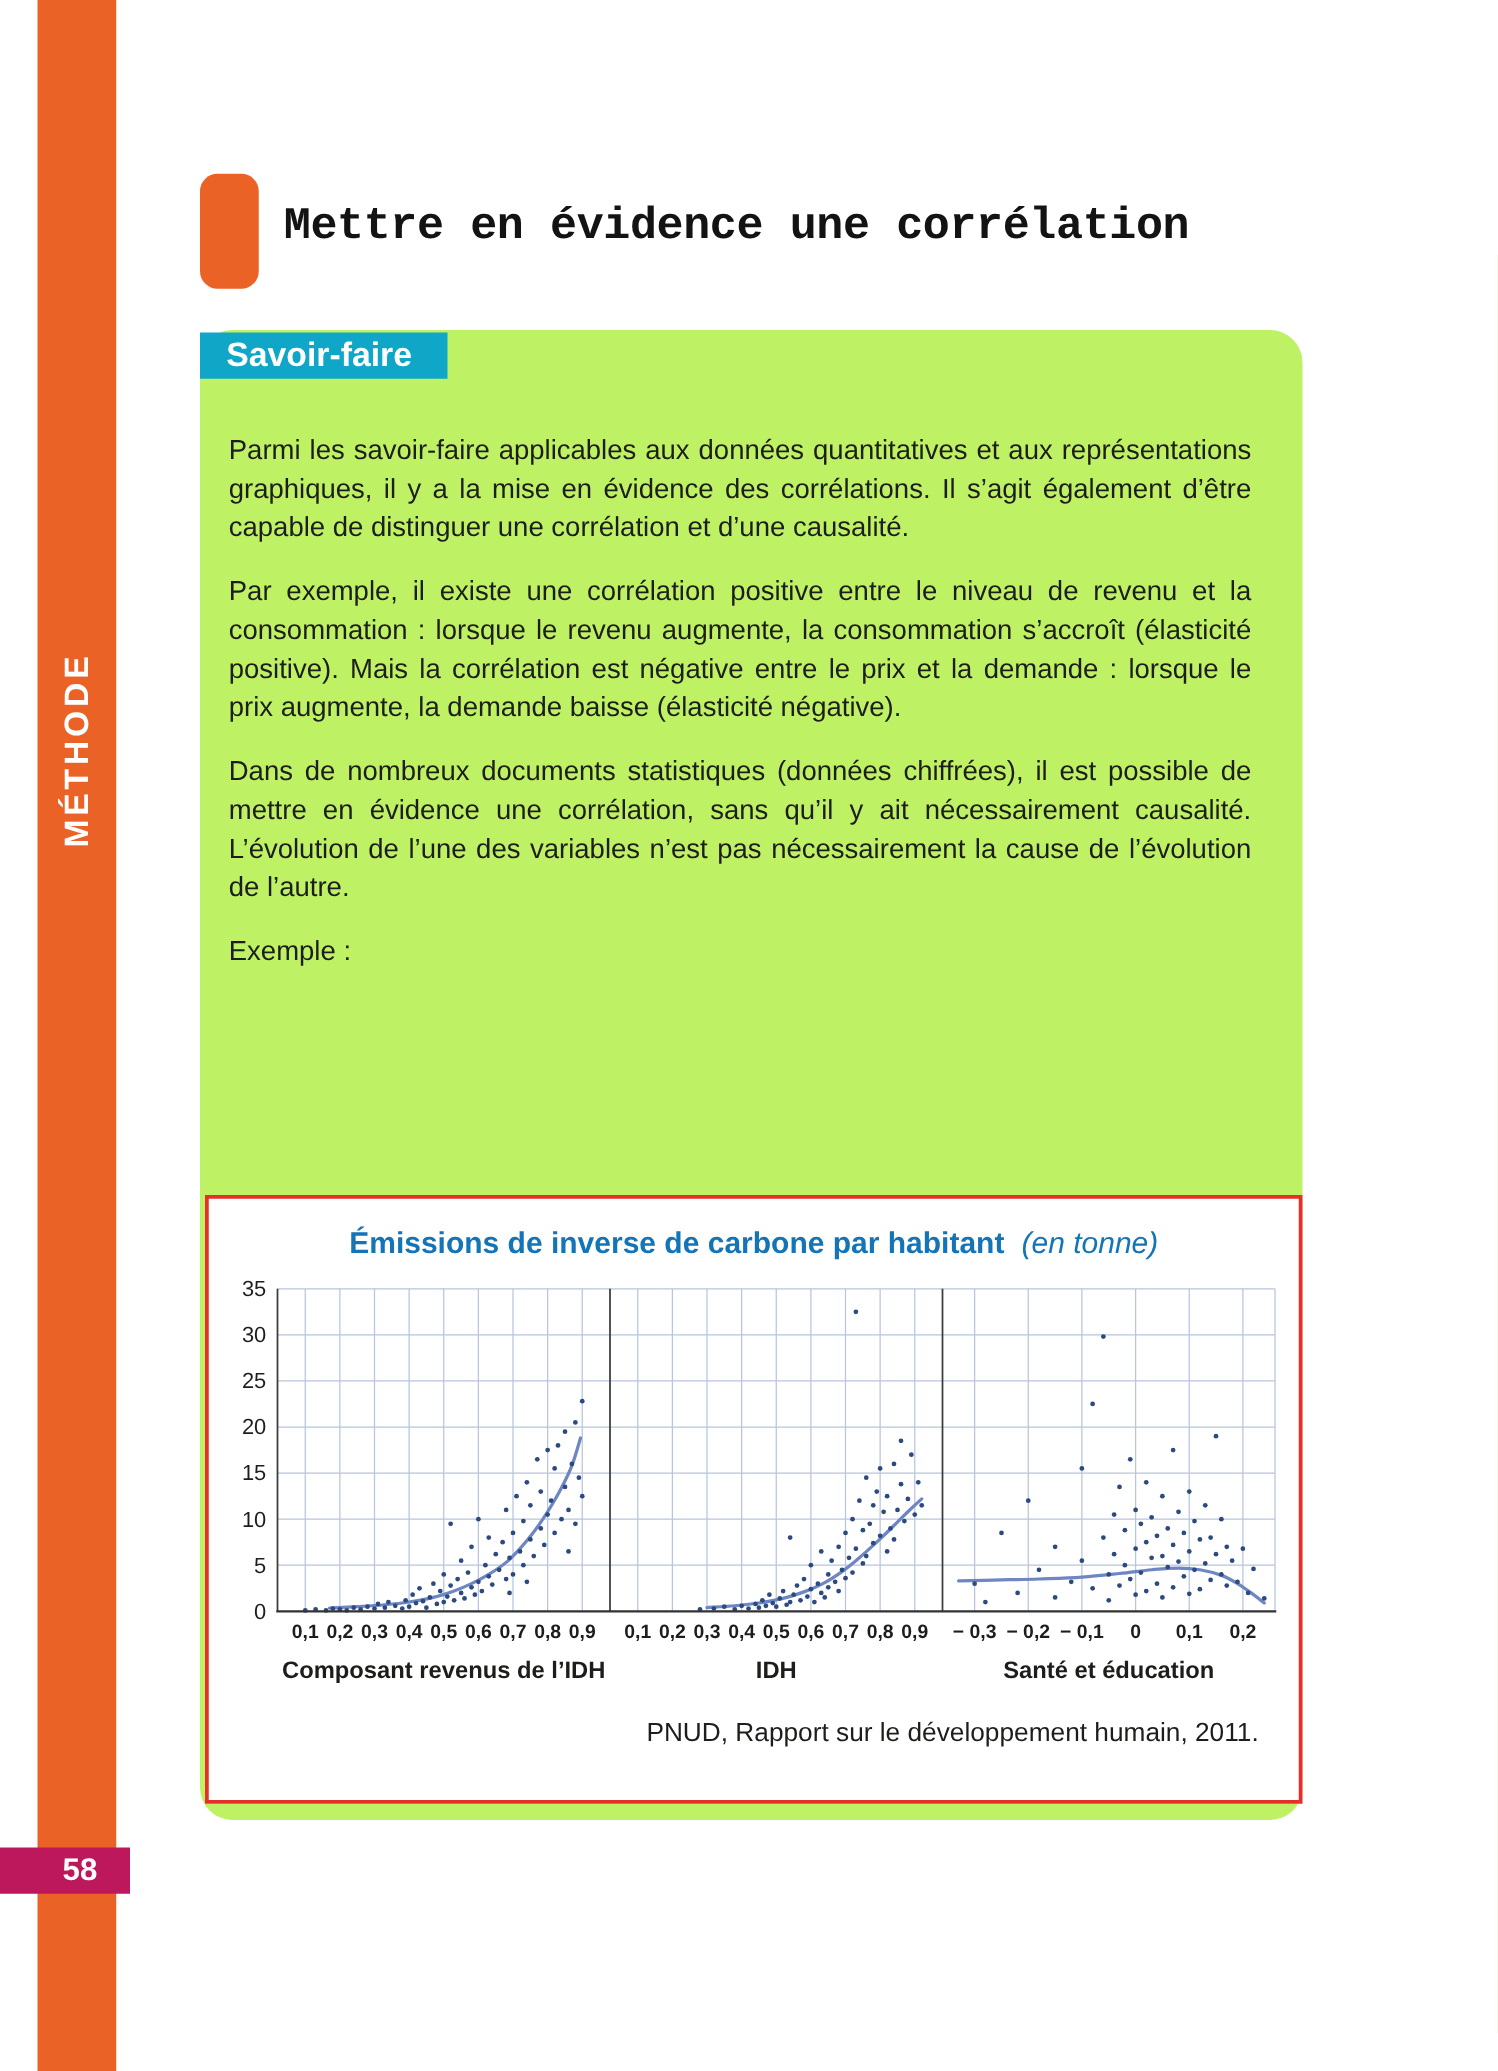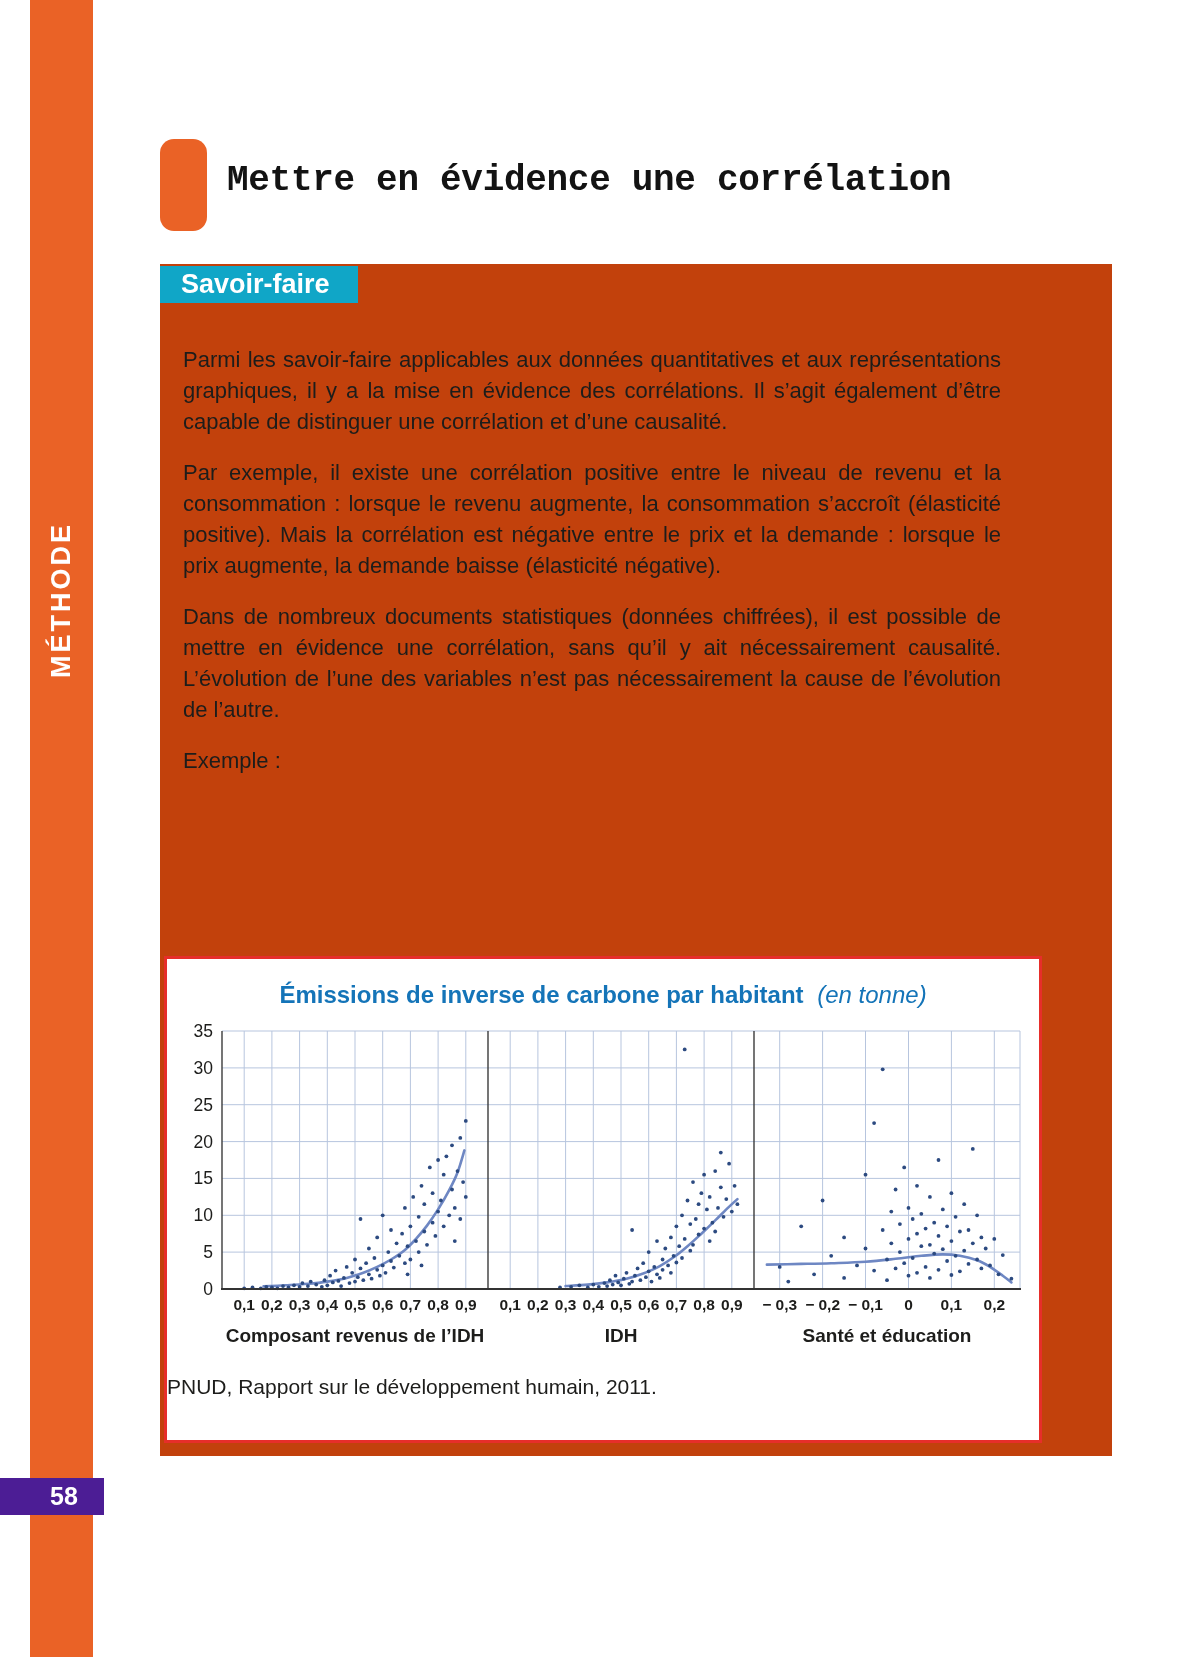--- a/index.html
+++ b/index.html
@@ -6,45 +6,45 @@
   #page {
     position:relative; width:1198px; height:1657px; background:#ffffff;
     font-family:"Liberation Sans", sans-serif; color:#1d1d1b; overflow:hidden;
   }
   .side-strip { position:absolute; left:30px; top:0; width:63px; height:1657px; background:#ea6226; }
   .side-label { position:absolute; left:30px; top:505px; width:63px; height:190px;
     display:flex; align-items:center; justify-content:center; }
   .side-label span { writing-mode:vertical-rl; transform:rotate(180deg);
     color:#ffffff; font-weight:bold; font-size:27px; letter-spacing:3px; }
   .page-num-tab { position:absolute; left:0; top:1478px; width:104px; height:37px;
-    background:#4c1d95; display:flex; align-items:center; }
+    background:#be185d; display:flex; align-items:center; }
   .page-num-tab span { color:#ffffff; font-weight:bold; font-size:25px; margin-left:50px; }
 
   .title-icon { position:absolute; left:160px; top:139px; width:47px; height:92px;
     background:#ea6226; border-radius:14px; }
   .page-title { position:absolute; left:227px; top:160px; margin:0;
     font-size:36px; font-weight:bold; color:#131313; letter-spacing:-0.3px;font-family:Liberation Mono, monospace; }
 
-  .content-panel { position:absolute; left:160px; top:264px; width:952px; height:1192px; background:#c2410c; }
+  .content-panel { position:absolute; left:160px; top:264px; width:882px; height:1192px; background:#bef264;border-radius:26px; }
   .savoir-header { position:absolute; left:0; top:2px; height:37px; background:#10a6c7;
     color:#ffffff; display:flex; align-items:center; padding:0 28px 0 21px;
     font-size:27px; font-weight:bold; }
   .paragraphs { position:absolute; left:23px; top:80px; width:818px;
     font-size:22px; line-height:31px; text-align:justify; color:#1d1d1b; }
   .paragraphs p { margin:0 0 20px 0; }
   .paragraphs p.example { text-align:left; margin-bottom:0; }
 
   .chart-box { position:absolute; left:4px; top:692px; width:878px; height:487px;
     background:#ffffff; border:3px solid #e62e2a; box-sizing:border-box; }
   .chart-title { text-align:center; margin-top:22px; font-size:24px; color:#1474b8; }
   .chart-title .t-bold { font-weight:bold; }
   .chart-title .t-unit { font-weight:normal; margin-left:7px;font-style:italic; }
   #chart-svg { display:block; margin:8px auto 0 auto; }
   #chart-svg text { font-family:"Liberation Sans", sans-serif; }
-  .chart-source { margin-top:24px; padding-right:60px;
+  .chart-source { margin-top:24px; text-align:right; padding-right:32px;
     font-size:21px; color:#1d1d1b; }
 </style>
 </head>
 <body>
 
 <div id="page">
 
   <div class="side-strip"></div>
   <div class="side-label">
     <span>MÉTHODE</span>

